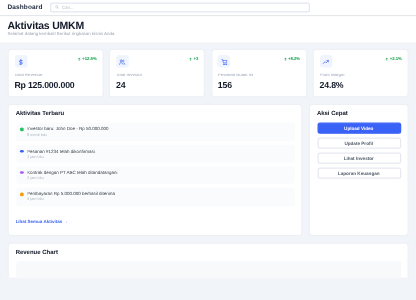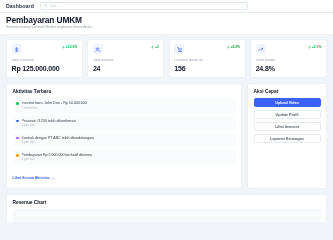--- a/index.html
+++ b/index.html
@@ -210,21 +210,21 @@
     <div class="searchbox">
       <svg class="mag" viewBox="0 0 16 16" fill="none" stroke="#b6bfcc" stroke-width="2">
         <circle cx="7" cy="7" r="4.5"></circle>
           <line x1="10.5" y1="10.5" x2="14.5" y2="14.5" stroke-linecap="round"></line>
       </svg>
       <span class="ph">Cari...</span>
     </div>
   </div>
 
   <div class="pagehead">
-    <div class="pagetitle">Pembayaran UMKM</div>
+    <div class="pagetitle">Aktivitas UMKM</div>
     <div class="pagesub">Selamat datang kembali! Berikut ringkasan bisnis Anda.</div>
   </div>
 
   <div class="content">
 
     <div class="stats">
 
       <div class="card">
         <div class="card-top">
           <div class="ico">

